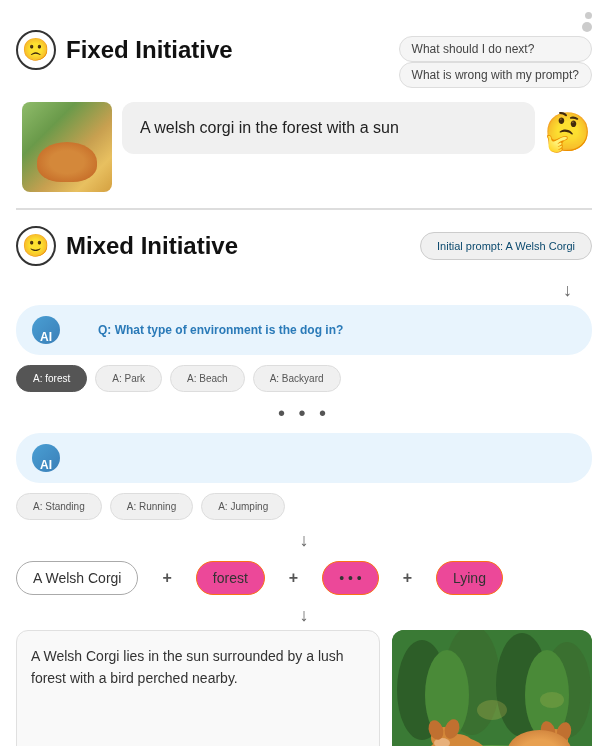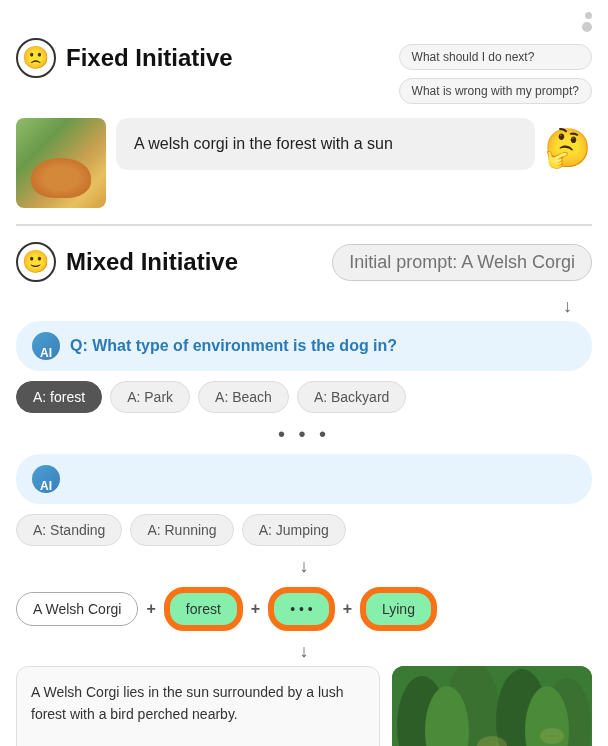--- a/index.html
+++ b/index.html
@@ -34,20 +34,21 @@
       font-weight: 700;
       color: #111;
       text-align: right;
     }
 
     .fixed-content {
       display: flex;
       align-items: flex-start;
       gap: 10px;
       margin-bottom: 8px;
+      margin-left: 6px;
     }
 
     .corgi-image-fixed {
       width: 90px;
       height: 90px;
       border-radius: 8px;
       background: linear-gradient(135deg, #8fbc6a 0%, #6a9a4a 30%, #c8a050 60%, #e8c060 80%, #d4a040 100%);
       flex-shrink: 0;
       overflow: hidden;
       position: relative;
@@ -69,21 +70,21 @@
       padding: 14px 18px;
       font-size: 16px;
       color: #222;
       line-height: 1.5;
       flex: 1;
     }
 
     .bubble-container {
       display: flex;
       flex-direction: column;
-      gap: 8px;
+      gap: 0;
     }
 
     .speech-bubble {
       background: #f5f5f5;
       border: 1px solid #ddd;
       border-radius: 16px;
       padding: 5px 12px;
       font-size: 12px;
       color: #444;
       white-space: nowrap;
@@ -119,22 +120,22 @@
       height: 2px;
       background: #ddd;
       margin: 16px 0;
     }
 
     .initial-prompt-pill {
       background: #f0f0f0;
       border: 1px solid #ccc;
       border-radius: 20px;
       padding: 7px 16px;
-      font-size: 18px;
-      color: #737373;
+      font-size: 11px;
+      color: #0c4a6e;
       margin-left: auto;
       white-space: nowrap;
     }
 
     
     .question-row {
       background: #e8f4fd;
       border-radius: 24px;
       padding: 11px 16px;
       display: flex;
@@ -151,38 +152,39 @@
       display: flex;
       align-items: flex-end;
       justify-content: center;
       flex-shrink: 0;
       font-size: 12px;
       color: white;
       font-weight: bold;
     }
 
     .question-text {
-      font-size: 16px;
+      font-size: 12px;
       font-weight: 600;
       color: #2a7ab8;
+      margin-left: 28px;
     }
 
     .answer-options {
       display: flex;
       gap: 8px;
       margin-bottom: 10px;
       flex-wrap: wrap;
     }
 
     .answer-pill {
       background: #f0f0f0;
       border: 1px solid #ddd;
       border-radius: 20px;
       padding: 7px 16px;
-      font-size: 14px;
+      font-size: 10px;
       color: #555;
       cursor: pointer;
     }
 
     .answer-pill.selected {
       background: #555;
       color: #fff;
       border-color: #555;
     }
 
@@ -191,28 +193,28 @@
       font-size: 20px;
       color: #555;
       margin: 8px 0;
       letter-spacing: 4px;
     }
 
     
     .composition-row {
       display: flex;
       align-items: center;
-      gap: 8px;
+      gap: 24px;
       margin: 10px 0;
       flex-wrap: wrap;
     }
 
     .comp-pill {
-      background: #86efac;
-      border: 6px solid #f97316;
+      background: #ec4899;
+      border: 1px solid #f97316;
       border-radius: 20px;
       padding: 8px 16px;
       font-size: 14px;
       color: #333;
     }
 
     .comp-pill.outline {
       background: transparent;
       border: 1.5px solid #aaa;
     }

